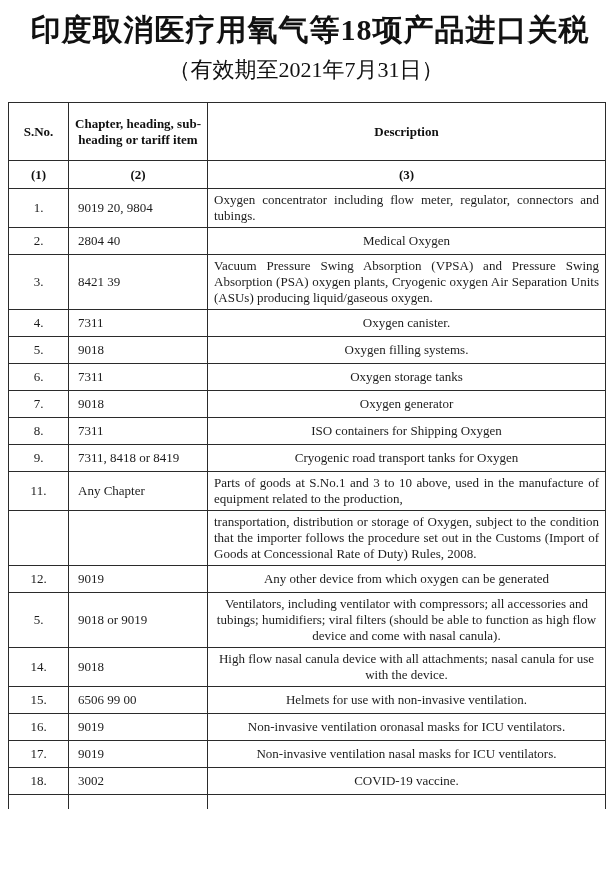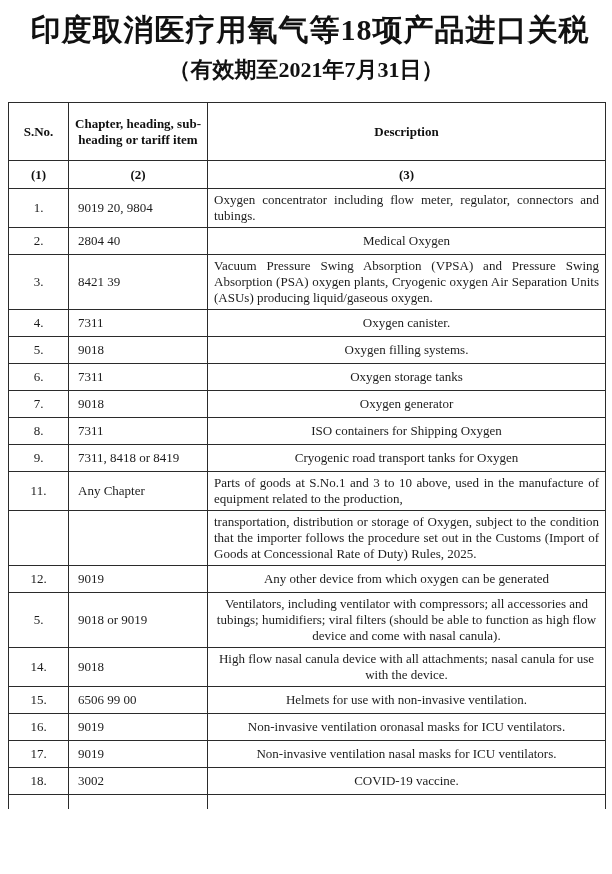--- a/index.html
+++ b/index.html
@@ -23,21 +23,21 @@
     font-size: 30px;
     font-weight: bold;
     line-height: 36px;
     letter-spacing: 1px;
     color: #111;
     margin: 0;
     padding-left: 8px;
   }
   .doc-subtitle {
     font-size: 22px;
-    font-weight: bold;
+    font-weight: normal;
     line-height: 28px;
     color: #111;
     margin: 8px 0 0 0;
   }
   table.tariff-table {
     border-collapse: collapse;
     table-layout: fixed;
     width: 597px;
     margin: 18px 11px 0 8px;
     font-size: 13px;
@@ -153,21 +153,21 @@
     <td class="cell-description">Cryogenic road transport tanks for Oxygen</td>
   </tr>
       <tr>
     <td class="cell-sno">11.</td>
     <td class="cell-chapter">Any Chapter</td>
     <td class="cell-description justify">Parts of goods at S.No.1 and 3 to 10 above, used in the manufacture of equipment related to the production,</td>
   </tr>
       <tr>
     <td class="cell-sno"></td>
     <td class="cell-chapter"></td>
-    <td class="cell-description justify">transportation, distribution or storage of Oxygen, subject to the condition that the importer follows the procedure set out in the Customs (Import of Goods at Concessional Rate of Duty) Rules, 2025.</td>
+    <td class="cell-description justify">transportation, distribution or storage of Oxygen, subject to the condition that the importer follows the procedure set out in the Customs (Import of Goods at Concessional Rate of Duty) Rules, 2008.</td>
   </tr>
       <tr>
     <td class="cell-sno">12.</td>
     <td class="cell-chapter">9019</td>
     <td class="cell-description">Any other device from which oxygen can be generated</td>
   </tr>
       <tr>
     <td class="cell-sno">5.</td>
     <td class="cell-chapter">9018 or 9019</td>
     <td class="cell-description">Ventilators, including ventilator with compressors; all accessories and tubings; humidifiers; viral filters (should be able to function as high flow device and come with nasal canula).</td>

